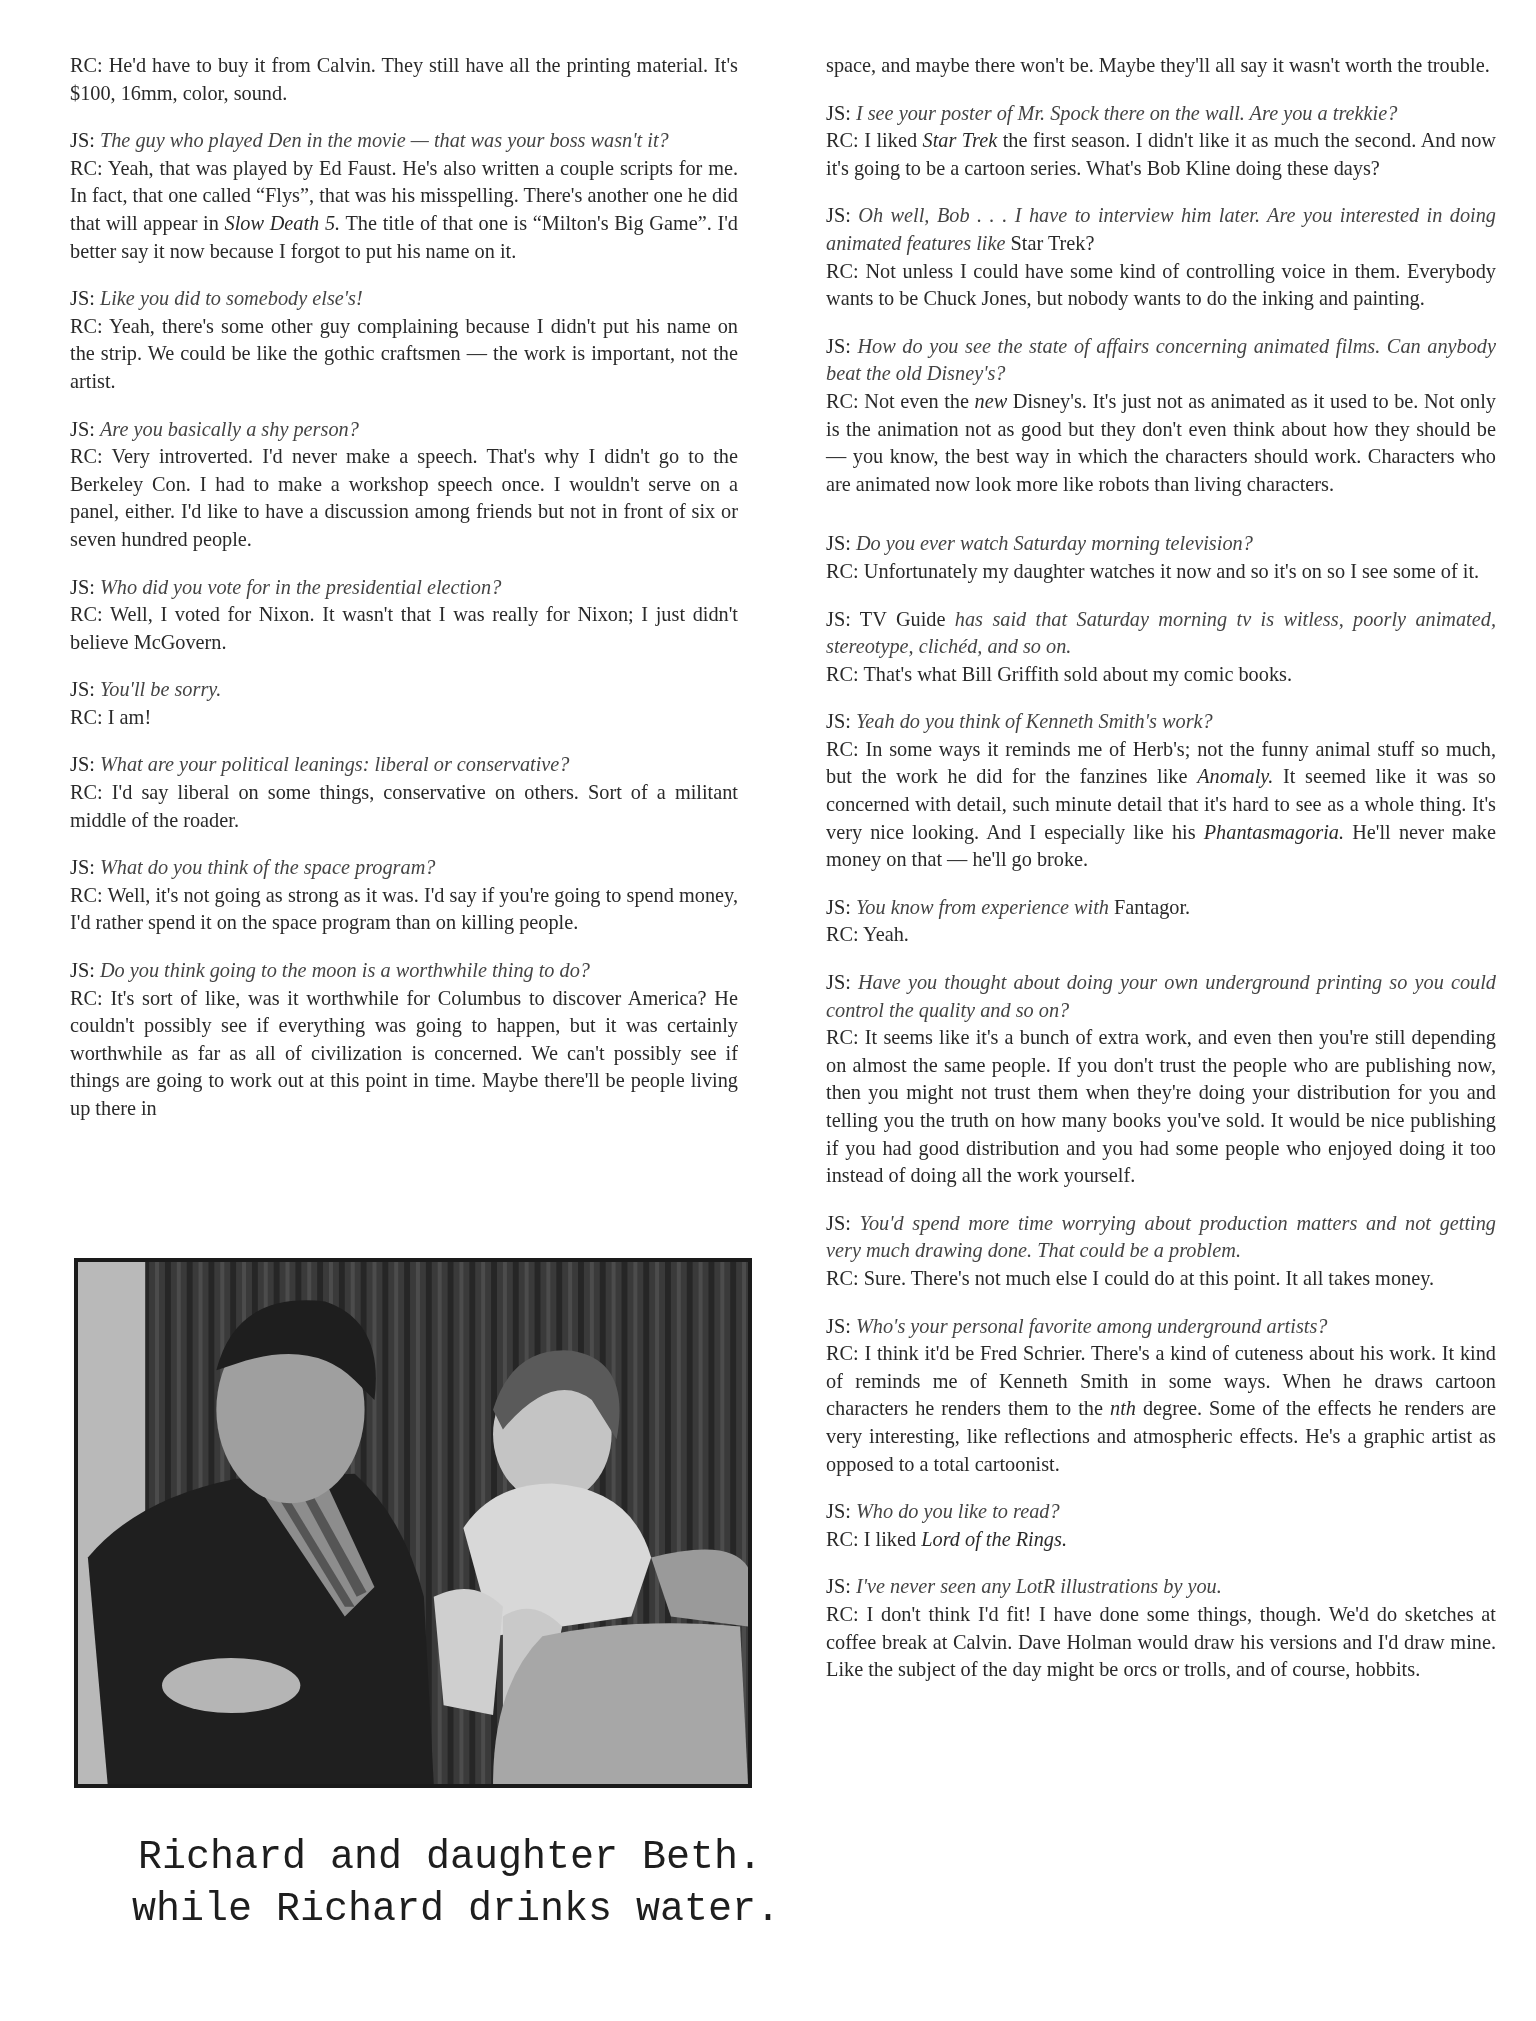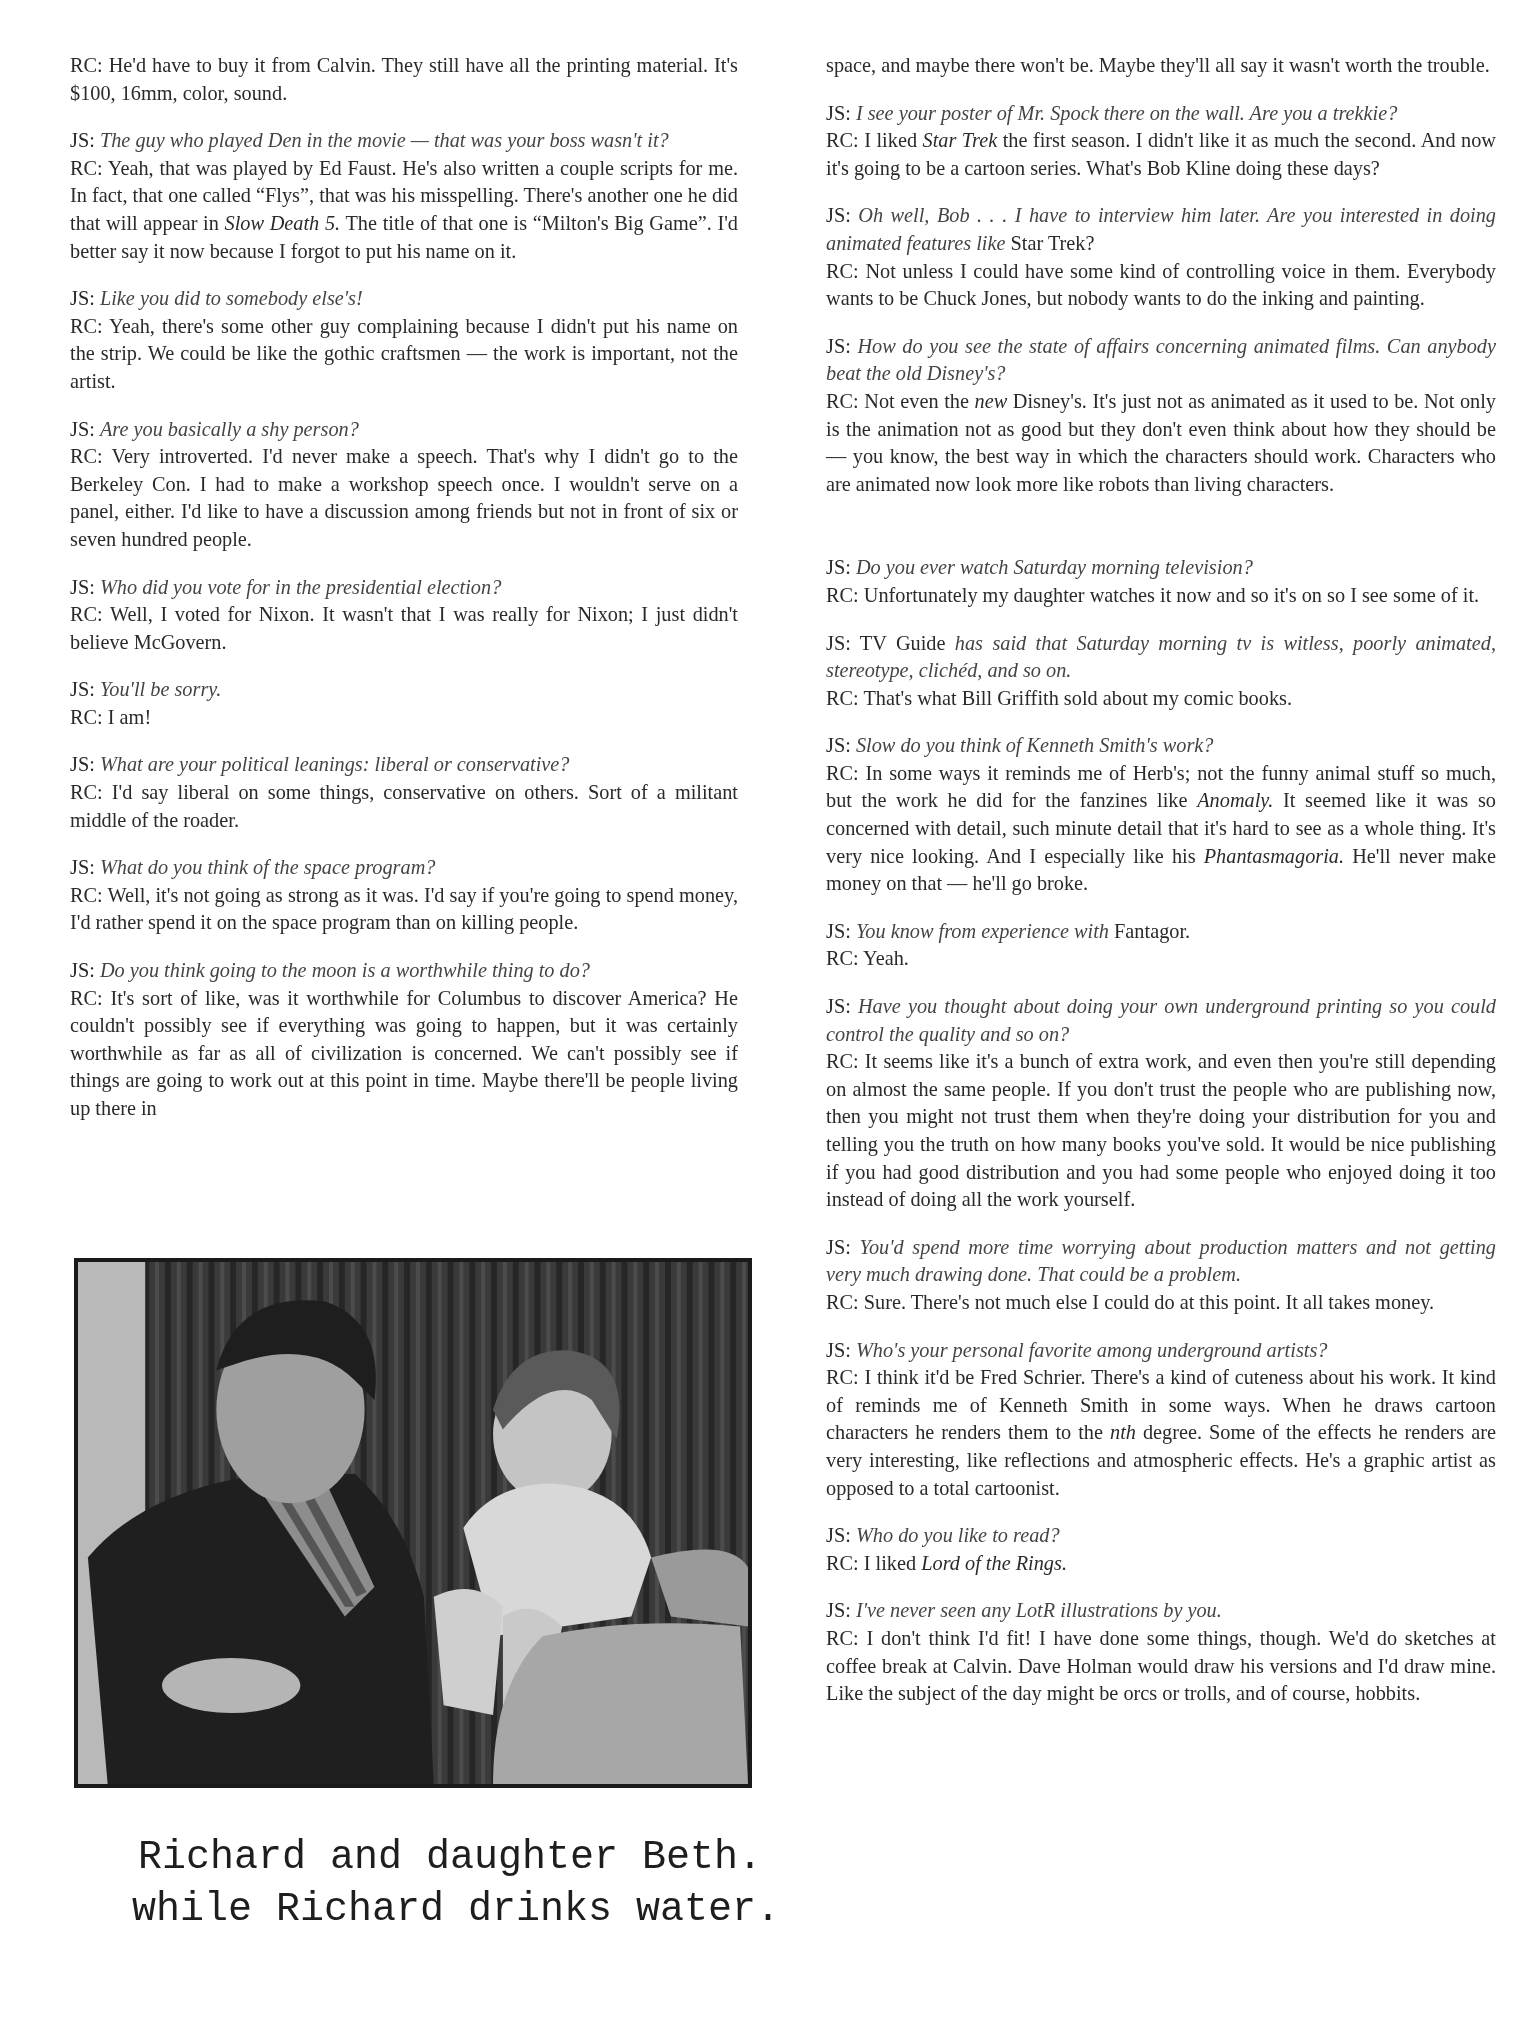--- a/index.html
+++ b/index.html
@@ -149,32 +149,32 @@
   <div class="exchange gap-lg">
     <span class="line q"><span class="spk">JS:</span> <span class="txt">Oh well, Bob . . . I have to interview him later. Are you interested in doing animated features like </span><span class="rom">Star Trek?</span></span>
     <span class="line"><span class="spk">RC:</span> <span>Not unless I could have some kind of controlling voice in them. Everybody wants to be Chuck Jones, but nobody wants to do the inking and painting.</span></span>
   </div>
 
   <div class="exchange gap-lg">
     <span class="line q"><span class="spk">JS:</span> <span class="txt">How do you see the state of affairs concerning animated films. Can anybody beat the old Disney's?</span></span>
     <span class="line"><span class="spk">RC:</span> <span>Not even the </span><span class="ital">new</span><span> Disney's. It's just not as animated as it used to be. Not only is the animation not as good but they don't even think about how they should be — you know, the best way in which the characters should work. Characters who are animated now look more like robots than living characters.</span></span>
   </div>
 
-  <div class="exchange gap-lg" style="margin-top:56px">
+  <div class="exchange gap-lg" style="margin-top:32px">
     <span class="line q"><span class="spk">JS:</span> <span class="txt">Do you ever watch Saturday morning television?</span></span>
     <span class="line"><span class="spk">RC:</span> <span>Unfortunately my daughter watches it now and so it's on so I see some of it.</span></span>
   </div>
 
   <div class="exchange gap-lg">
     <span class="line q"><span class="spk">JS:</span> <span class="rom">TV Guide</span><span class="txt"> has said that Saturday morning tv is witless, poorly animated, stereotype, clichéd, and so on.</span></span>
     <span class="line"><span class="spk">RC:</span> <span>That's what Bill Griffith sold about my comic books.</span></span>
   </div>
 
   <div class="exchange gap-lg">
-    <span class="line q"><span class="spk">JS:</span> <span class="txt">Slow do you think of Kenneth Smith's work?</span></span>
+    <span class="line q"><span class="spk">JS:</span> <span class="txt">Yeah do you think of Kenneth Smith's work?</span></span>
     <span class="line"><span class="spk">RC:</span> <span>In some ways it reminds me of Herb's; not the funny animal stuff so much, but the work he did for the fanzines like </span><span class="ital">Anomaly.</span><span> It seemed like it was so concerned with detail, such minute detail that it's hard to see as a whole thing. It's very nice looking. And I especially like his </span><span class="ital">Phantasmagoria.</span><span> He'll never make money on that — he'll go broke.</span></span>
   </div>
 
   <div class="exchange gap-lg">
     <span class="line q"><span class="spk">JS:</span> <span class="txt">You know from experience with </span><span class="rom">Fantagor.</span></span>
     <span class="line"><span class="spk">RC:</span> <span>Yeah.</span></span>
   </div>
 
   <div class="exchange gap-lg">
     <span class="line q"><span class="spk">JS:</span> <span class="txt">Have you thought about doing your own underground printing so you could control the quality and so on?</span></span>

